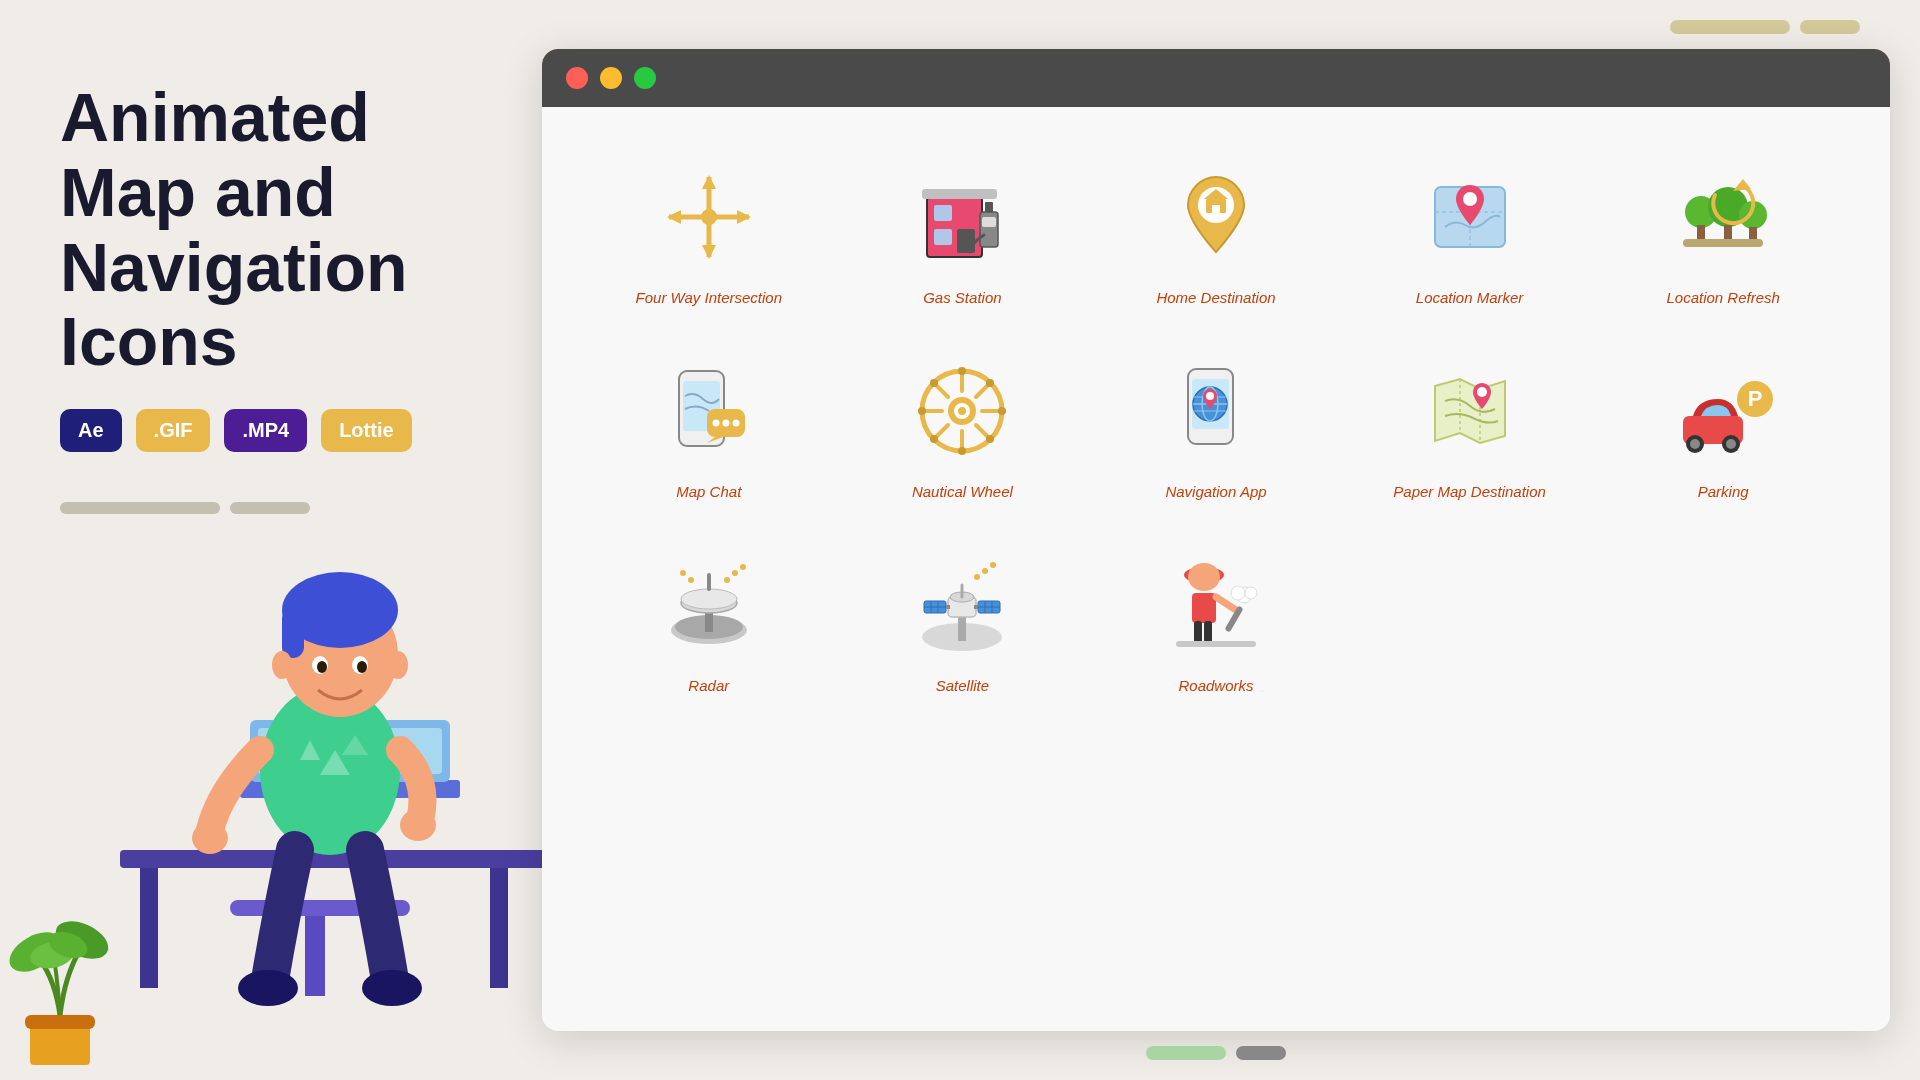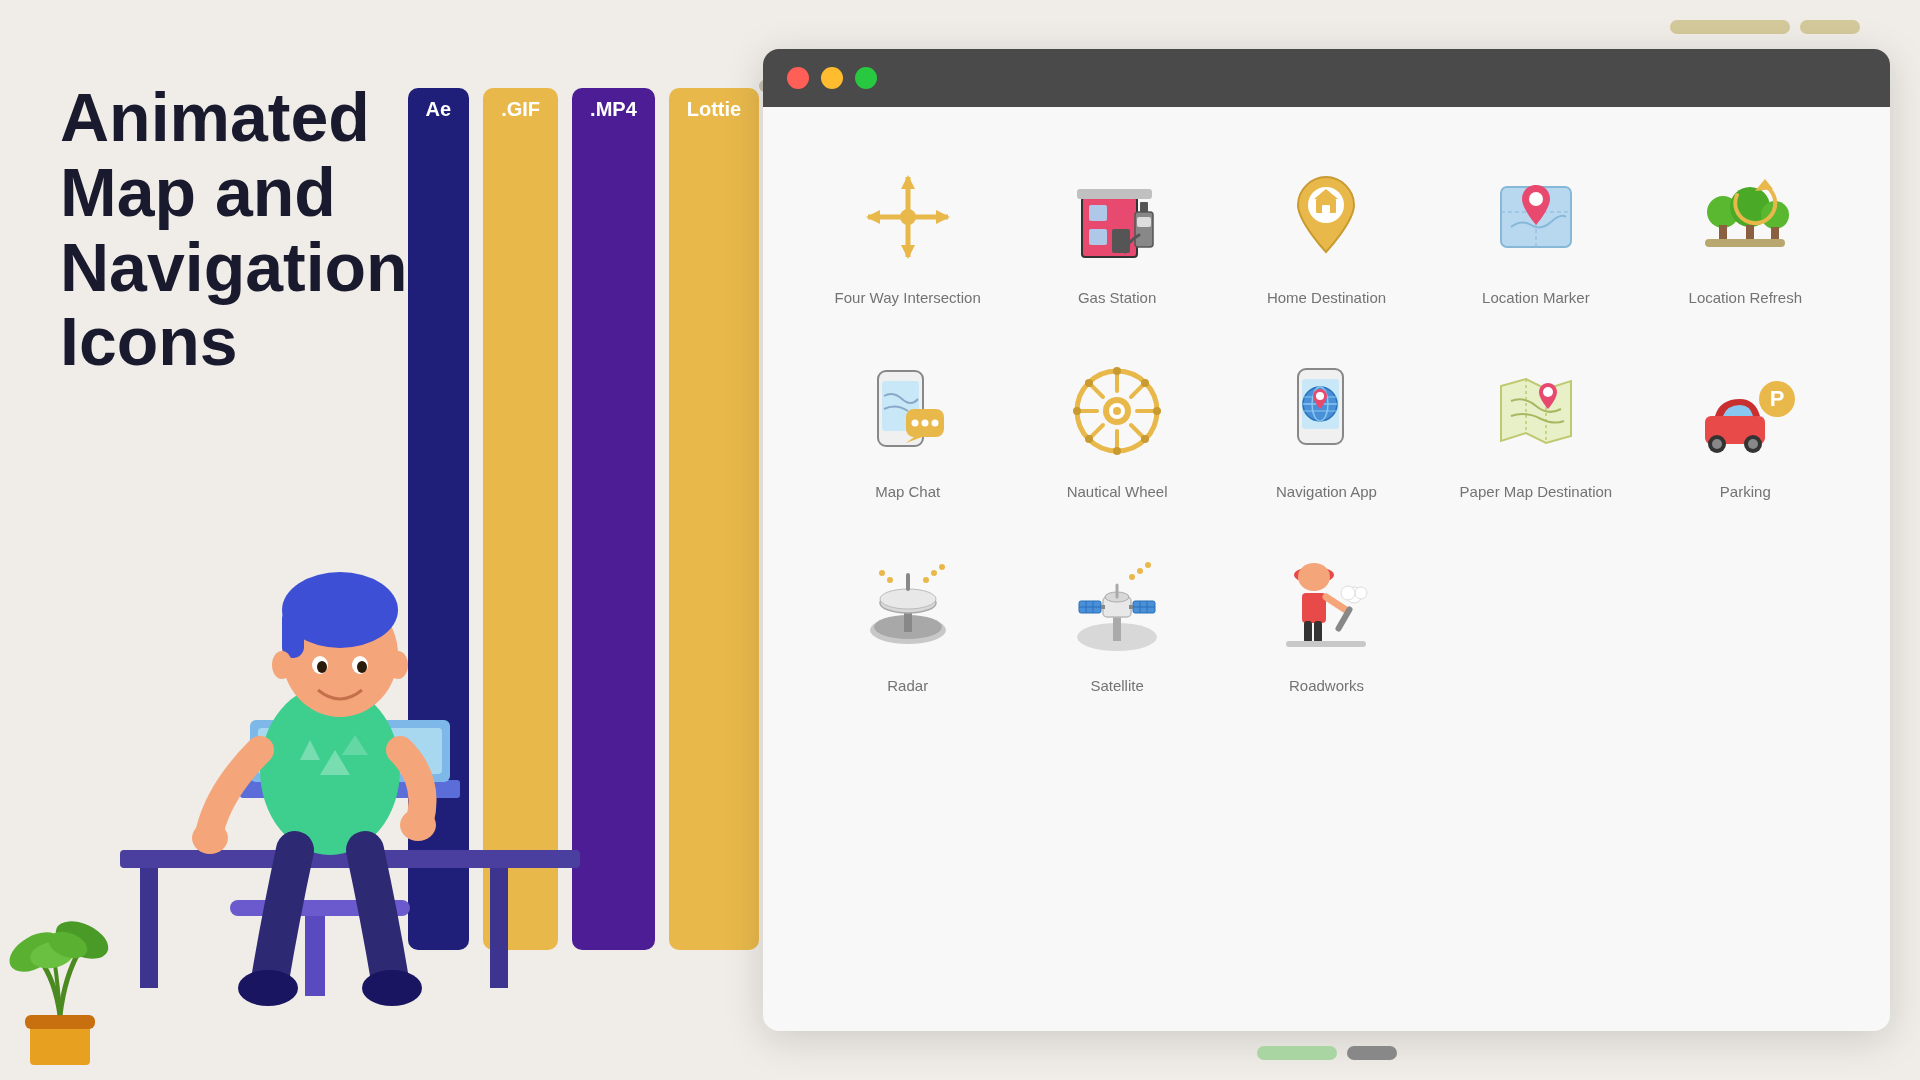--- a/index.html
+++ b/index.html
@@ -8,24 +8,24 @@
       height: 1080px;
       background: #f0ede8;
       font-family: 'Arial', sans-serif;
       overflow: hidden;
       display: flex;
       align-items: stretch;
     }
 
     
     .left-panel {
-      width: 763px;
+      width: 542px;
       padding: 80px 60px;
       display: flex;
-      flex-direction: row;
+      flex-direction: column;
       justify-content: flex-start;
       position: relative;
     }
 
     .main-title {
       font-size: 68px;
       font-weight: 900;
       color: #1a1a2e;
       line-height: 1.1;
       margin-bottom: 30px;
@@ -36,21 +36,20 @@
       gap: 14px;
       margin-bottom: 50px;
     }
 
     .badge {
       padding: 10px 18px;
       border-radius: 10px;
       font-size: 20px;
       font-weight: 700;
       color: white;
-      margin-top: 8px;
     }
     .badge-ae { background: #1f1f7a; }
     .badge-gif { background: #e8b84b; }
     .badge-mp4 { background: #4c1d95; }
     .badge-lottie { background: #e8b84b; }
 
     
     .illustration-bars {
       display: flex;
       gap: 10px;
@@ -147,23 +146,24 @@
       width: 120px;
       height: 120px;
       display: flex;
       align-items: center;
       justify-content: center;
       margin-bottom: 12px;
     }
 
     .icon-label {
       font-size: 15px;
-      color: #737373;
+      color: #c2410c;
       text-align: center;
       font-weight: 500;
+      font-style: italic;
     }
 
     
     .bottom-bars {
       display: flex;
       justify-content: center;
       gap: 10px;
       margin-top: 15px;
     }
     .bottom-bar {

